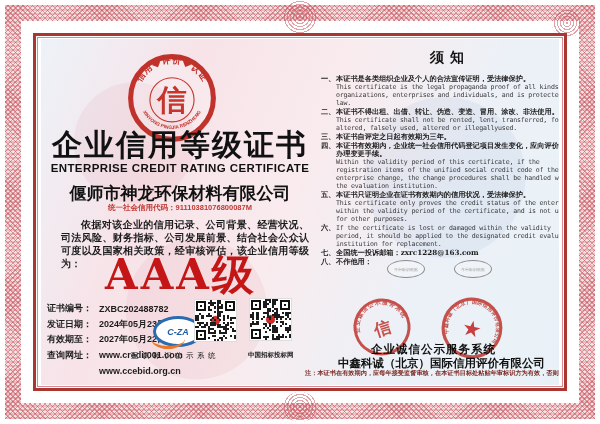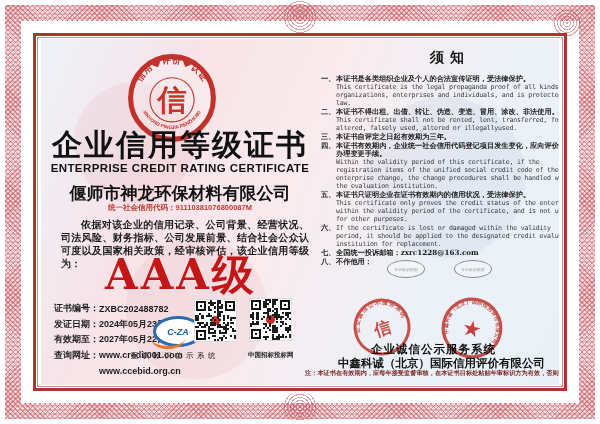--- a/index.html
+++ b/index.html
@@ -33,21 +33,21 @@
     letter-spacing:.4px;color:#111;}
   .company{left:-6px;top:143px;width:290px;text-align:center;font-family:"DejaVu Serif",serif;
     font-weight:900;font-size:17px;color:#111;}
   .code{left:-6px;top:164px;width:290px;text-align:center;font-size:7.5px;font-weight:bold;color:#c03a33;}
   .intro{left:20px;top:179px;width:248px;font-family:"DejaVu Serif",serif;font-weight:600;
     font-size:10px;line-height:1.3;color:#1c1c1c;text-align:justify;text-indent:2em;}
   .rating{left:-10px;top:208px;width:300px;text-align:center;font-family:"DejaVu Serif",serif;
     font-weight:900;font-size:42px;letter-spacing:3px;color:#c41616;}
   .fields{left:6px;top:262px;font-size:9px;font-weight:bold;color:#1d1d1d;}
   .frow{display:flex;height:15.5px;align-items:center;}
-  .flabel{width:52px;text-align:right;}
+  .flabel{width:52px;}
   
   .cza{left:112px;top:277px;width:44px;height:25px;border:3px solid #2b6cb0;border-radius:50%;
     background:#fff;display:flex;align-items:center;justify-content:center;
     font-style:italic;font-weight:bold;font-size:9px;color:#1f5ea0;}
   .cza::after{content:'';position:absolute;left:-5px;bottom:-5px;width:34px;height:18px;
     border:0 solid transparent;border-bottom:3px solid #e8782a;border-radius:50%;}
   
   .qr{position:absolute;width:41px;height:41px;background:#fff;border:1px solid #ddd;}
   .qr i{position:absolute;width:5%;height:5%;background:#1c1c1c;}
   .qr .f{position:absolute;width:24%;height:24%;border:2px solid #111;background:#fff;box-sizing:border-box;}

